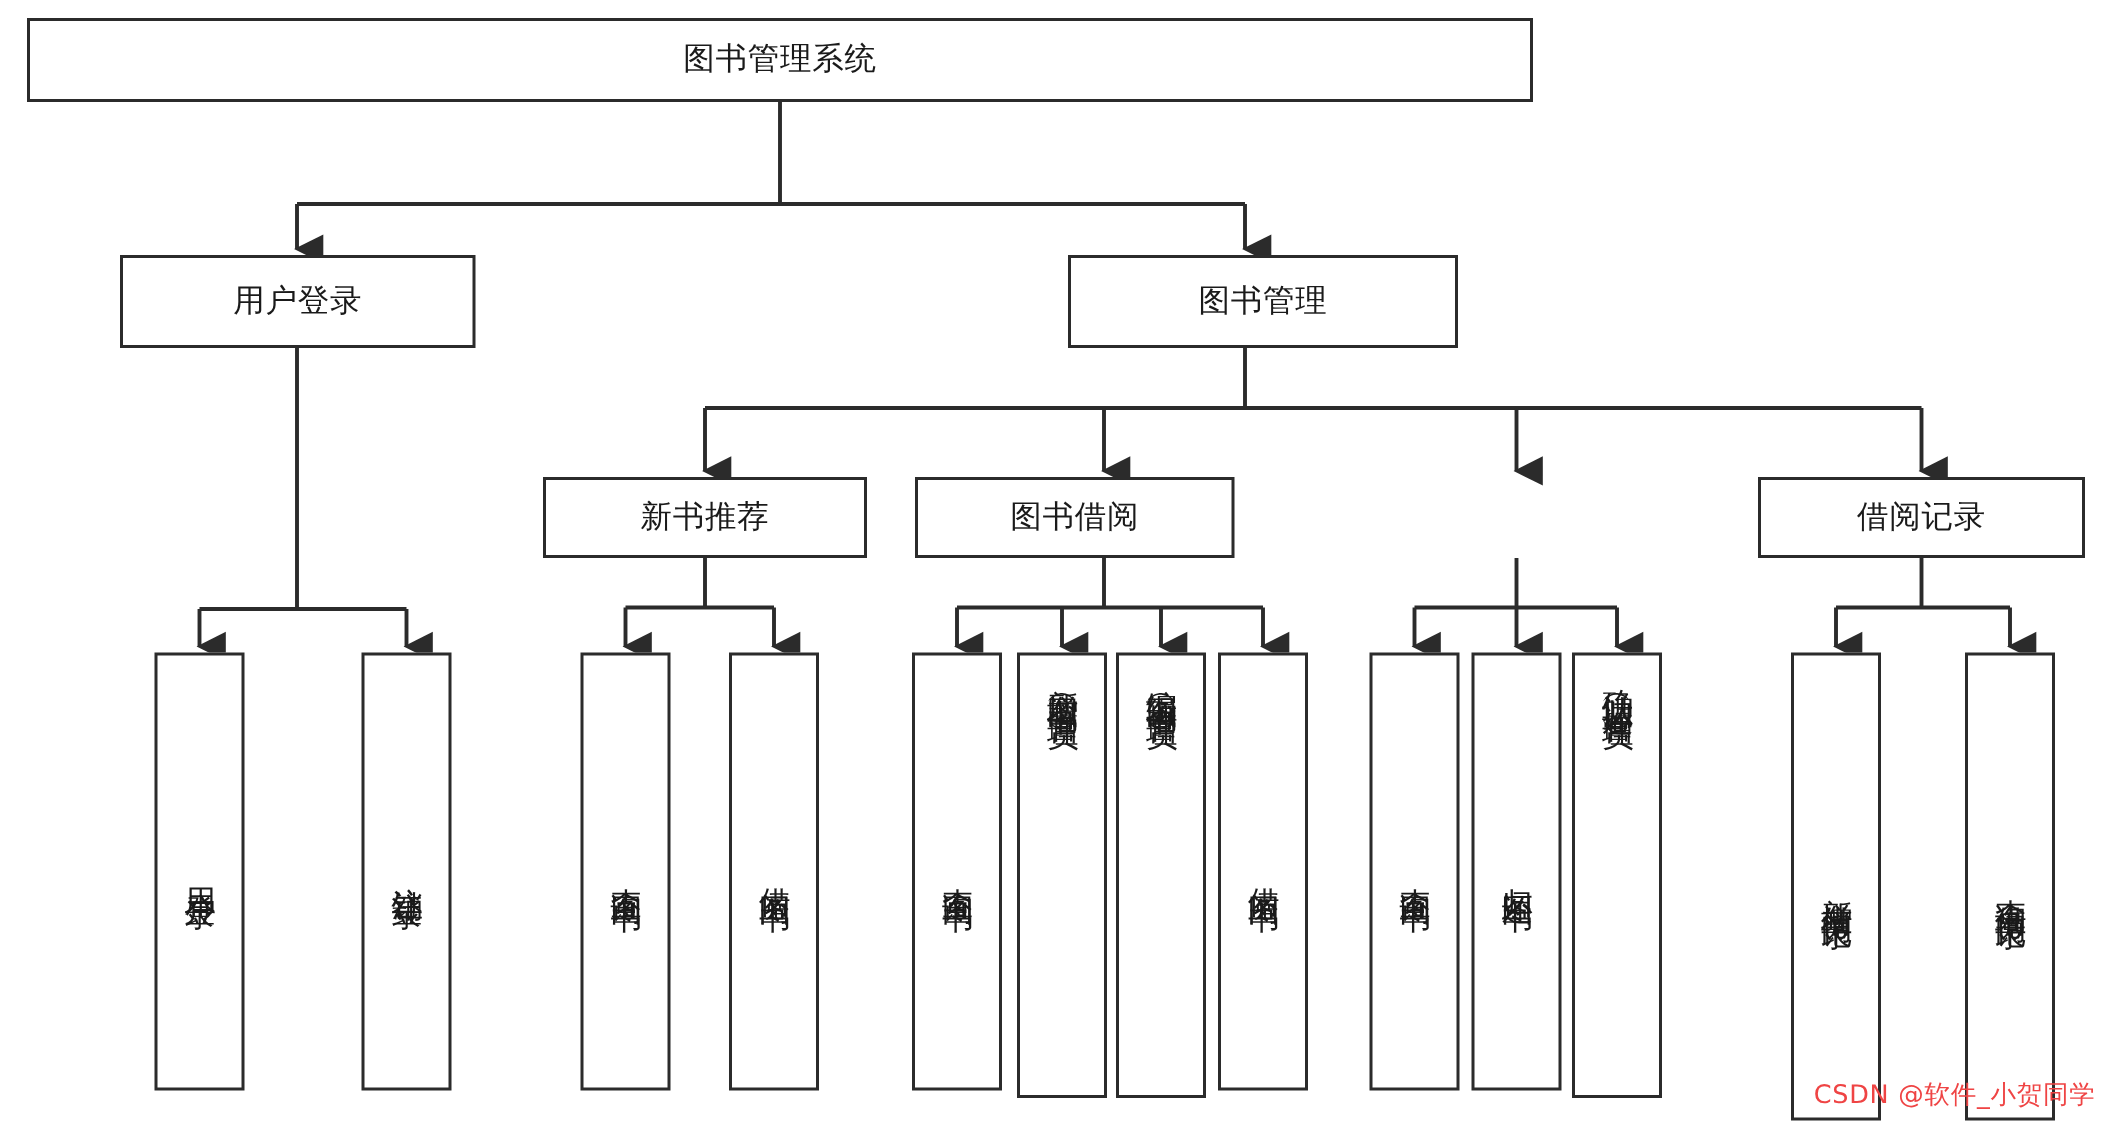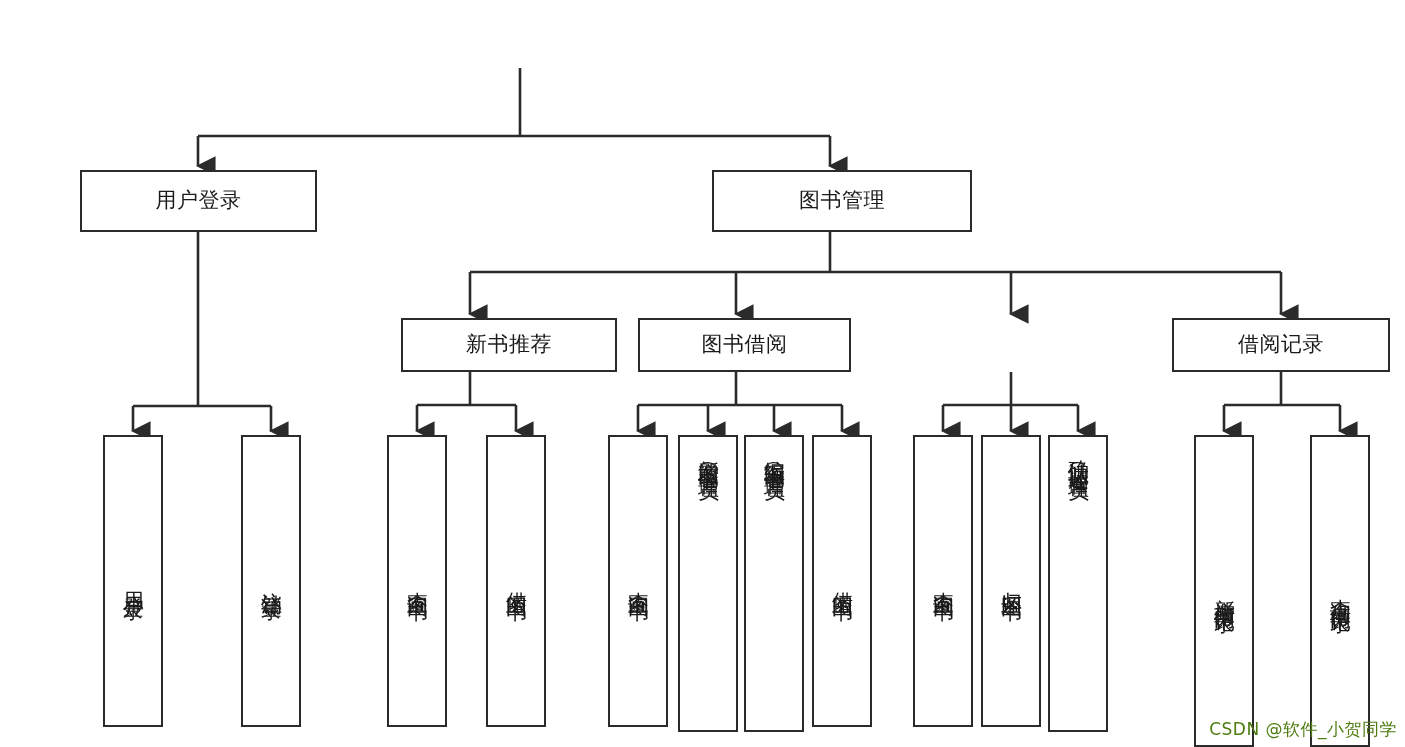--- a/index.html
+++ b/index.html
@@ -71,21 +71,21 @@
   }
   .leaf-inner.top-align {
     align-items: flex-start;
     padding-top: 6px;
   }
   #watermark {
     position: absolute;
     right: 8px;
     bottom: 6px;
     font-size: 17px;
-    color: #4d7c0f;
+    color: #ef4444;
     white-space: nowrap;
     pointer-events: none;
     letter-spacing: 0.5px;
   }
 </style>
 </head>
 <body>
 
 <div id="diagram-root">
 
@@ -149,32 +149,35 @@
     </g>
 
     <g stroke="#2b2b2b" stroke-width="2.6" fill="none">
       <path d="M 1281 372 L 1281 405"></path>
       <path d="M 1224 405 L 1340 405"></path>
       <path d="M 1224 405 L 1224 431" marker-end="url(#arrow)"></path>
       <path d="M 1340 405 L 1340 431" marker-end="url(#arrow)"></path>
     </g>
   </svg>
 
+  <div class="node-box" style="left:18px; top:12px; width:1004px; height:56px;">
+    <span class="node-label-h">图书管理系统</span>
+  </div>
 
   <div class="node-box" style="left:80px; top:170px; width:237px; height:62px;">
     <span class="node-label-h">用户登录</span>
   </div>
   <div class="node-box" style="left:712px; top:170px; width:260px; height:62px;">
     <span class="node-label-h">图书管理</span>
   </div>
 
-  <div class="node-box" style="left:362px; top:318px; width:216px; height:54px;margin-left:39px;">
+  <div class="node-box" style="left:362px; top:318px; width:216px; height:54px;">
     <span class="node-label-h">新书推荐</span>
   </div>
-  <div class="node-box" style="left:638px; top:318px; width:213px; height:54px;">
+  <div class="node-box" style="left:610px; top:318px; width:213px; height:54px;">
     <span class="node-label-h">图书借阅</span>
   </div>
   <div class="node-box" style="left:1172px; top:318px; width:218px; height:54px;">
     <span class="node-label-h">借阅记录</span>
   </div>
 
   <div class="leaf-box" style="left:103px; top:435px; width:60px; height:292px;">
     <div class="leaf-inner">
       <span class="node-label-v">用户登录</span>
     </div>

